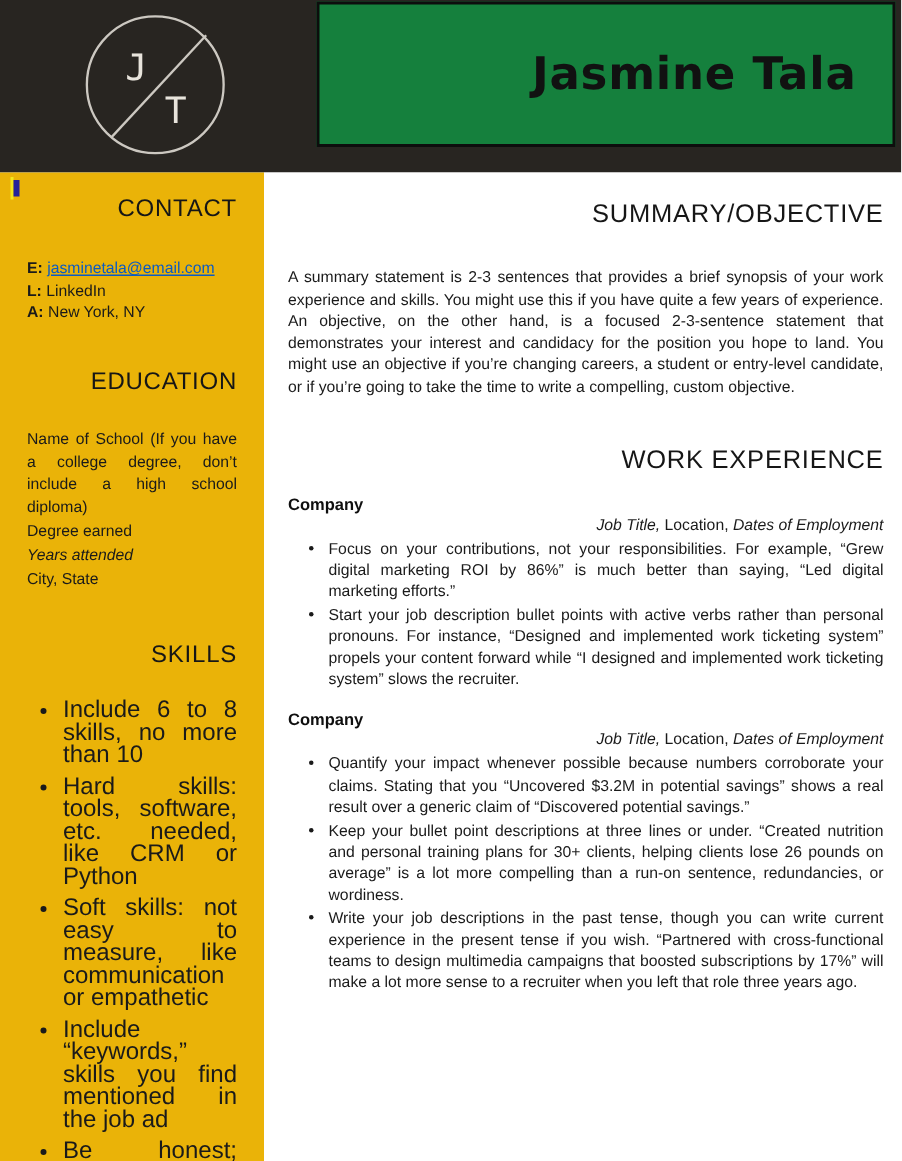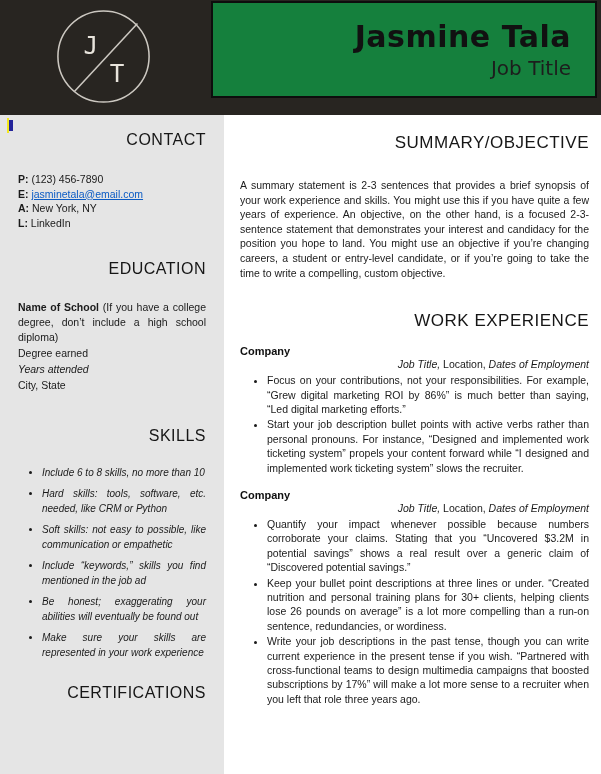--- a/index.html
+++ b/index.html
@@ -24,21 +24,21 @@
     font-family:"DejaVu Sans", sans-serif; font-weight:700;
     font-size:30px; line-height:36px; color:#111; letter-spacing:0.5px;
   }
   .job-title {
     font-family:"DejaVu Sans", sans-serif; font-weight:400;
     font-size:20px; line-height:26px; color:#1d1d1d;
   }
   
   .columns { position:absolute; left:0; top:115px; width:601px; height:659px; display:flex; }
   .sidebar {
-    width:224px; height:100%; background:#e5e5e5;
+    width:176px; height:100%; background:#eab308;
     padding:16px 18px 0 18px; position:relative;
   }
   .main {
     flex:1; height:100%; background:#ffffff;
     padding:18px 12px 0 16px;
   }
   
   .cursor-artifact { position:absolute; left:7px; top:3px; width:6px; height:15px; }
   .ca-yellow { position:absolute; left:0; top:0; width:2px; height:15px; background:#f3e81d; }
   .ca-blue { position:absolute; left:2px; top:2px; width:4px; height:11px; background:#24249a; }
@@ -47,27 +47,27 @@
     font-size:16px; font-weight:400; letter-spacing:0.5px;
     text-align:right; color:#161616;
   }
   .contact-block { margin-top:24px; }
   .contact-row { font-size:10.5px; line-height:13.5px; margin-bottom:1px; }
   .contact-label { font-weight:700; }
   .contact-link { color:#0b5bc4; text-decoration:underline; cursor:pointer; }
   .edu-heading { margin-top:30px; }
   .edu-block { margin-top:22px; font-size:10.5px; line-height:15px; }
   .edu-school { text-align:justify; }
-  .edu-school b { font-weight:700; }
+  .edu-school b { font-weight:400; }
   .edu-line { margin-top:1px; }
   .italic { font-style:italic; }
   .skills-heading { margin-top:34px; }
   .skills-list { margin-top:20px; padding-left:24px; }
   .skills-list li {
-    font-size:10px; line-height:15px; margin-bottom:6px; text-align:justify;font-style:italic;
+    font-size:16px; line-height:15px; margin-bottom:6px; text-align:justify;
   }
   .cert-heading { margin-top:24px; }
   
   .main-heading {
     font-size:17px; font-weight:400; letter-spacing:0.5px;
     text-align:right; color:#161616;
   }
   .summary-body {
     margin-top:25px; font-size:10.5px; line-height:14.6px; text-align:justify;
   }
@@ -88,67 +88,62 @@
 
   <div class="header">
     <svg class="monogram" viewBox="0 0 100 100">
       <circle cx="50" cy="50" r="47" fill="none" stroke="#ccc8c1" stroke-width="1.6"></circle>
       <line x1="20" y1="86" x2="85" y2="16" stroke="#ccc8c1" stroke-width="1.6"></line>
       <text x="37" y="47" text-anchor="middle" fill="#e8e4dc" font-family="DejaVu Sans Mono, monospace" font-size="25" font-weight="400">J</text>
       <text x="64" y="76" text-anchor="middle" fill="#e8e4dc" font-family="DejaVu Sans Mono, monospace" font-size="25" font-weight="400">T</text>
     </svg>
     <div class="name-box">
       <div class="name">Jasmine Tala</div>
-      <div class="job-title">Job Title</div>
     </div>
   </div>
 
   <div class="columns">
 
     <div class="sidebar">
       <span class="cursor-artifact">
         <span class="ca-yellow"></span>
         <span class="ca-blue"></span>
       </span>
 
       <div class="side-heading">CONTACT</div>
       <div class="contact-block">
         <div class="contact-row">
-          <span class="contact-label">P:</span>
-          <span>(123) 456-7890</span>
-        </div>
-        <div class="contact-row">
           <span class="contact-label">E:</span>
           <a class="contact-link">jasminetala@email.com</a>
         </div>
         <div class="contact-row">
+          <span class="contact-label">L:</span>
+          <span>LinkedIn</span>
+        </div>
+        <div class="contact-row">
           <span class="contact-label">A:</span>
           <span>New York, NY</span>
-        </div>
-        <div class="contact-row">
-          <span class="contact-label">L:</span>
-          <span>LinkedIn</span>
         </div>
       </div>
 
       <div class="side-heading edu-heading">EDUCATION</div>
       <div class="edu-block">
         <div class="edu-school">
           <b>Name of School</b><span> (If you have a college degree, don’t include a high school diploma)</span>
         </div>
         <div class="edu-line">Degree earned</div>
         <div class="edu-line italic">Years attended</div>
         <div class="edu-line">City, State</div>
       </div>
 
       <div class="side-heading skills-heading">SKILLS</div>
       <ul class="skills-list">
         <li>Include 6 to 8 skills, no more than 10</li>
         <li>Hard skills: tools, software, etc. needed, like CRM or Python</li>
-        <li>Soft skills: not easy to possible, like communication or empathetic</li>
+        <li>Soft skills: not easy to measure, like communication or empathetic</li>
         <li>Include “keywords,” skills you find mentioned in the job ad</li>
         <li>Be honest; exaggerating your abilities will eventually be found out</li>
         <li>Make sure your skills are represented in your work experience</li>
       </ul>
 
       <div class="side-heading cert-heading">CERTIFICATIONS</div>
 
     </div>
 
     <div class="main">

